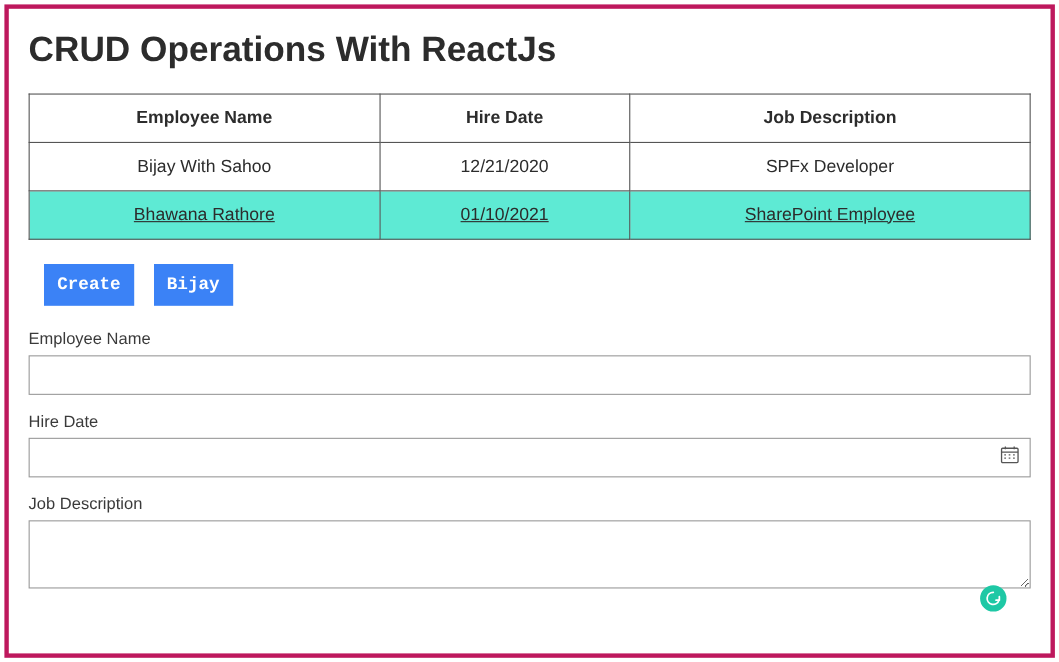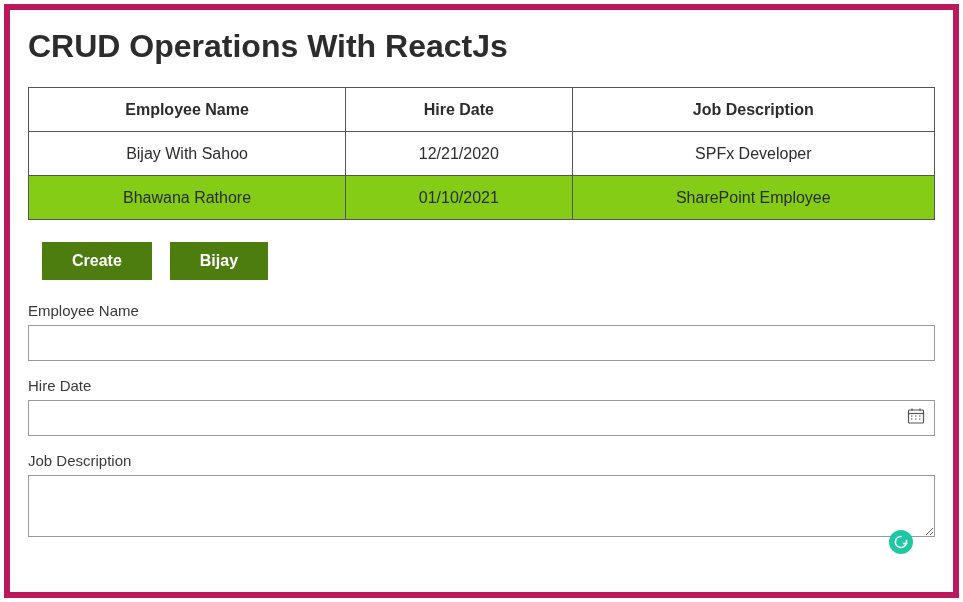--- a/index.html
+++ b/index.html
@@ -7,21 +7,21 @@
       margin: 0;
       padding: 0;
     }
     body {
       font-family: "Segoe UI", Arial, sans-serif;
       background: #ffffff;
       padding: 4px;
       width: 963px;
     }
     .page-frame {
-      border: 6px solid #be185d;
+      border: 4px solid #be185d;
       padding: 18px 18px 18px 18px;
       min-height: 594px;
       position: relative;
     }
     .page-title {
       font-size: 32px;
       font-weight: 700;
       color: #2c2c2c;
       margin-bottom: 22px;
     }
@@ -37,41 +37,42 @@
       font-size: 16px;
       color: #2c2c2c;
       height: 44px;
       vertical-align: middle;
     }
     .employee-table th {
       font-weight: 700;
       background: #ffffff;
     }
     .employee-table tr.selected td {
-      background: #84cc16;
+      background: #5eead4;
+      text-decoration: underline;
     }
     .col-name { width: 35%; }
     .col-date { width: 25%; }
     .col-desc { width: 40%; }
 
     .button-row {
       display: flex;
       gap: 18px;
       margin-left: 14px;
       margin-bottom: 22px;
     }
     .action-btn {
-      background: #4d7c0f;
+      background: #3b82f6;
       color: #ffffff;
       border: none;
       font-size: 16px;
       font-weight: 600;
-      padding: 10px 30px;
+      padding: 10px 12px;
       cursor: pointer;
-      font-family: Liberation Sans, sans-serif;
+      font-family: Liberation Mono, monospace;
     }
     .form-field {
       margin-bottom: 16px;
     }
     .field-label {
       display: block;
       font-size: 15px;
       color: #3a3a3a;
       margin-bottom: 6px;
     }

